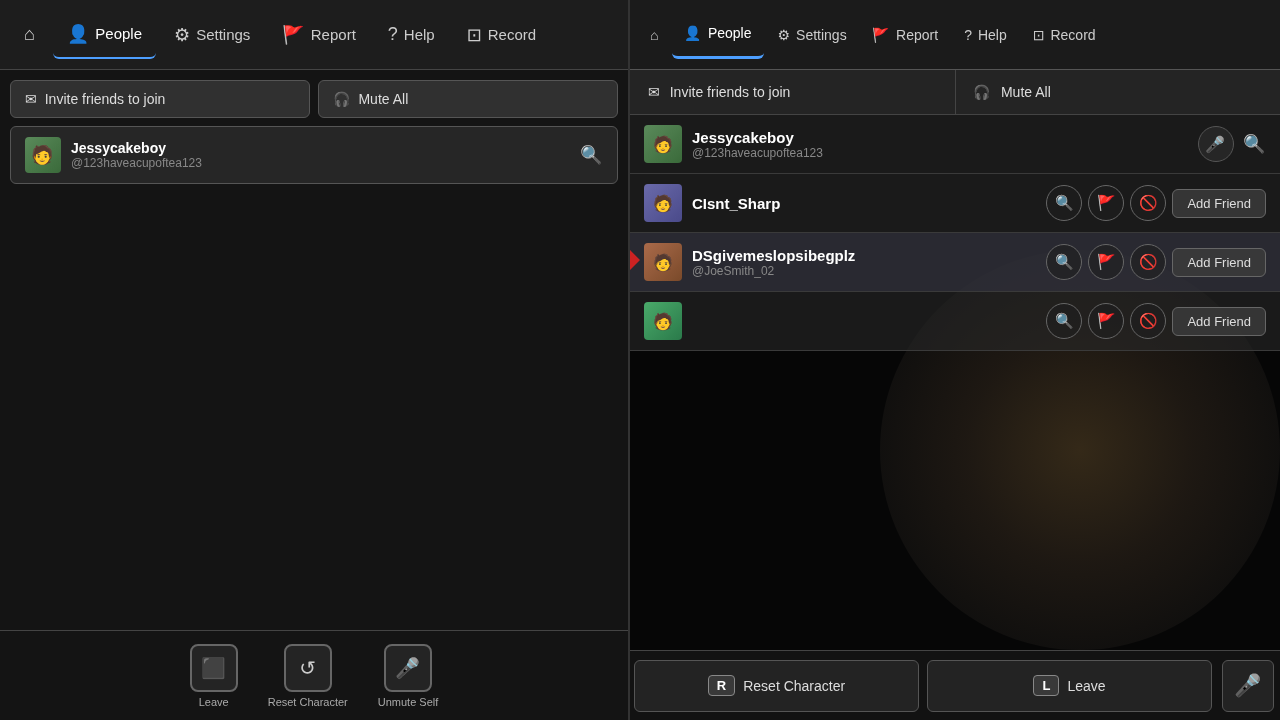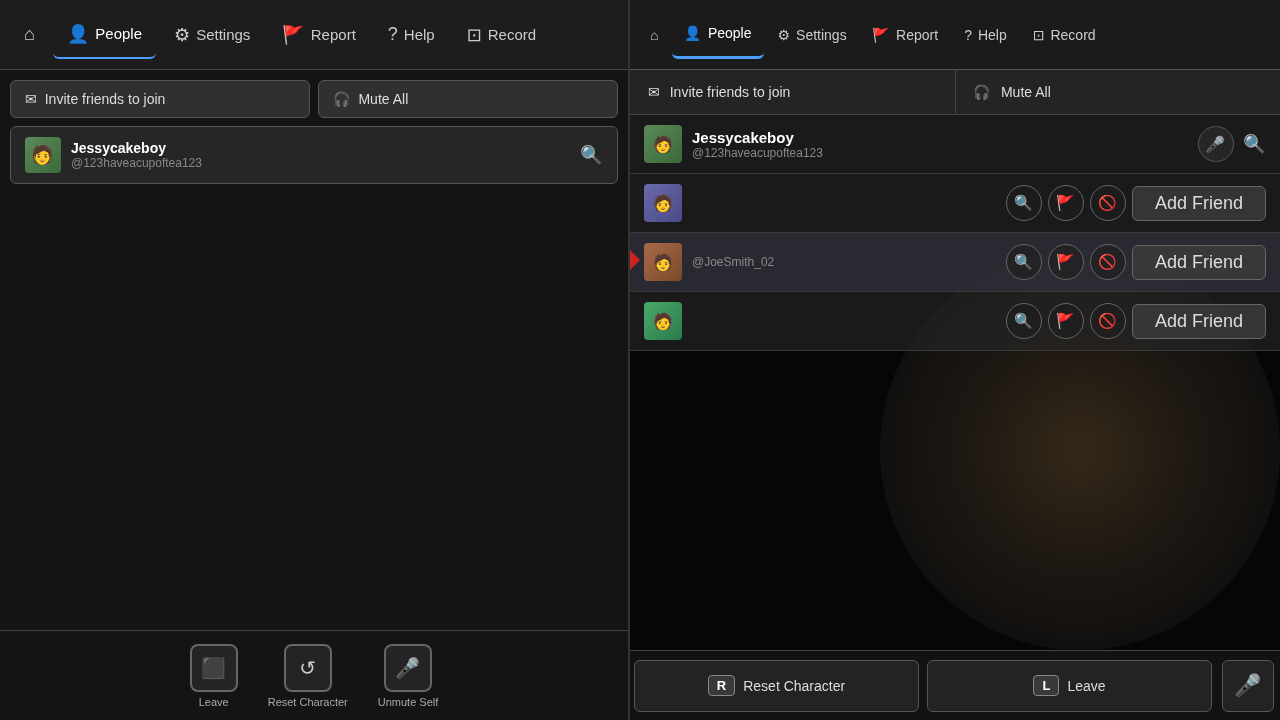--- a/index.html
+++ b/index.html
@@ -253,22 +253,22 @@
       color: #ccc;
       font-size: 15px;
       cursor: pointer;
       background: rgba(30,30,30,0.6);
     }
     .add-friend-btn {
       background: rgba(60,60,60,0.8);
       border: 1px solid #666;
       border-radius: 6px;
       color: #ddd;
-      padding: 6px 22px;
-      font-size: 18px;
+      padding: 6px 14px;
+      font-size: 13px;
       cursor: pointer;
       white-space: nowrap;
     }
 
     
     .mic-placeholder {
       width: 36px;
       height: 36px;
       border: 1px solid #555;
       border-radius: 50%;
@@ -463,38 +463,40 @@
         </div>
         <div class="player-actions">
           <div class="mic-placeholder">🎤</div>
         </div>
         <button class="search-icon-btn">🔍</button>
       </div>
 
       <div class="right-player-row">
         <div class="right-player-avatar" style="background: linear-gradient(135deg, #6a6aaa, #4a4a8a);">🧑</div>
         <div class="right-player-info">
+          <div class="right-player-name">CIsnt_Sharp</div>
         </div>
         <div class="player-actions">
           <div class="player-action-icon">🔍</div>
           <div class="player-action-icon">🚩</div>
           <div class="player-action-icon">🚫</div>
           <button class="add-friend-btn">Add Friend</button>
         </div>
       </div>
 
       <div class="right-player-row highlighted" style="position:relative;">
 
         <div style="position:absolute;left:-40px;top:50%;transform:translateY(-50%);pointer-events:none;">
           <svg width="50" height="40" viewBox="0 0 50 40">
             <polygon points="0,10 30,10 30,0 50,20 30,40 30,30 0,30" fill="#cc2222"></polygon>
           </svg>
         </div>
         <div class="right-player-avatar" style="background: linear-gradient(135deg, #aa6a4a, #7a4a2a);">🧑</div>
         <div class="right-player-info">
+          <div class="right-player-name">DSgivemeslopsibegplz</div>
           <div class="right-player-handle">@JoeSmith_02</div>
         </div>
         <div class="player-actions">
           <div class="player-action-icon">🔍</div>
           <div class="player-action-icon">🚩</div>
           <div class="player-action-icon">🚫</div>
           <button class="add-friend-btn">Add Friend</button>
         </div>
       </div>
 

